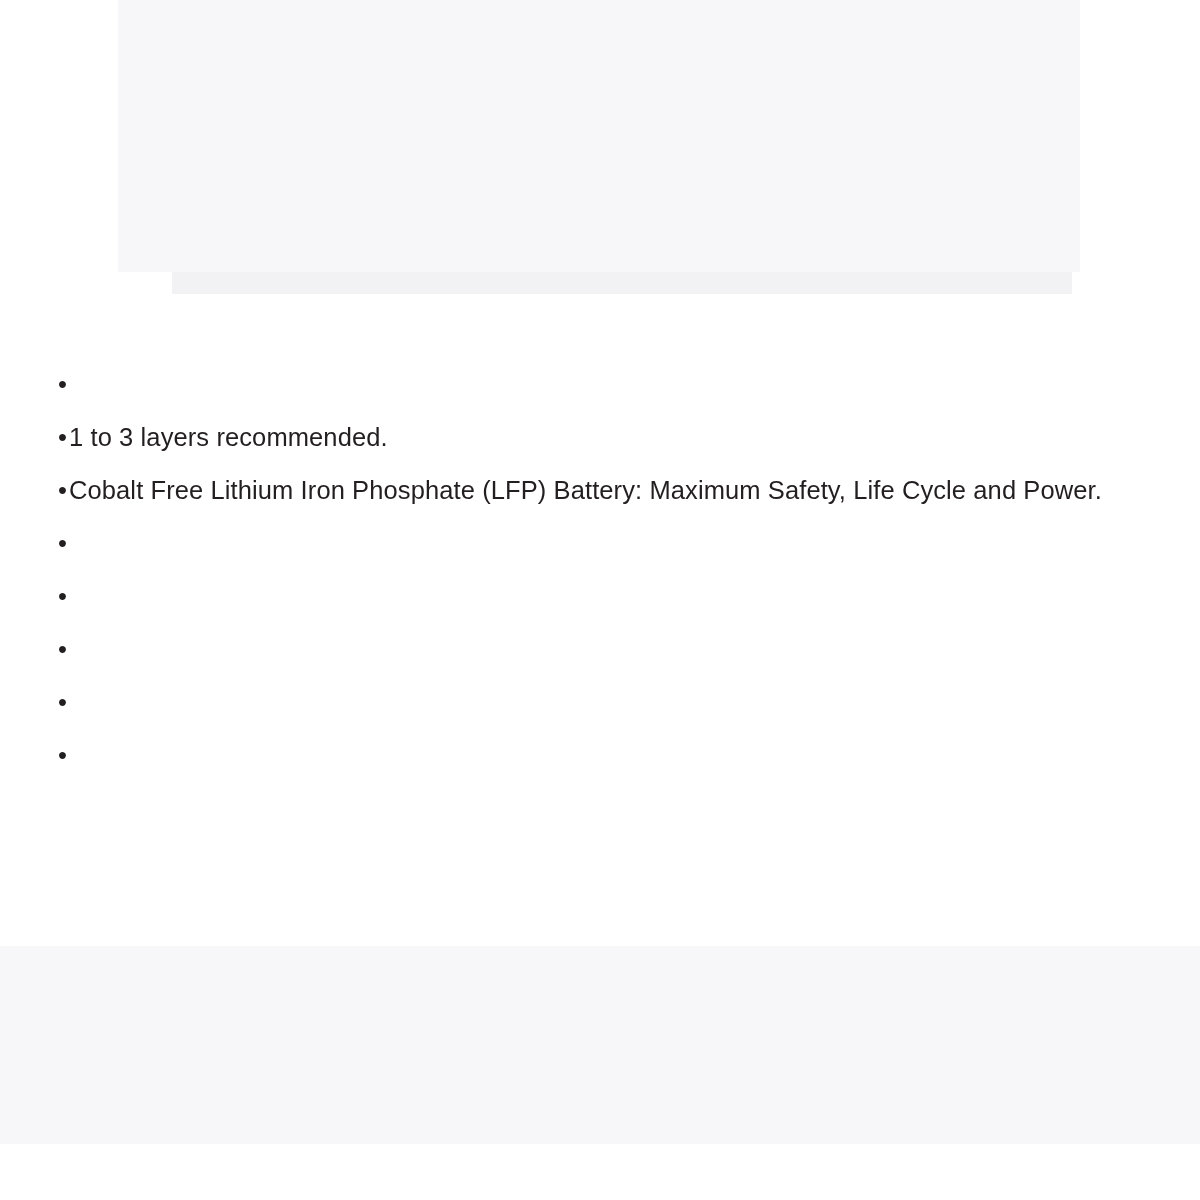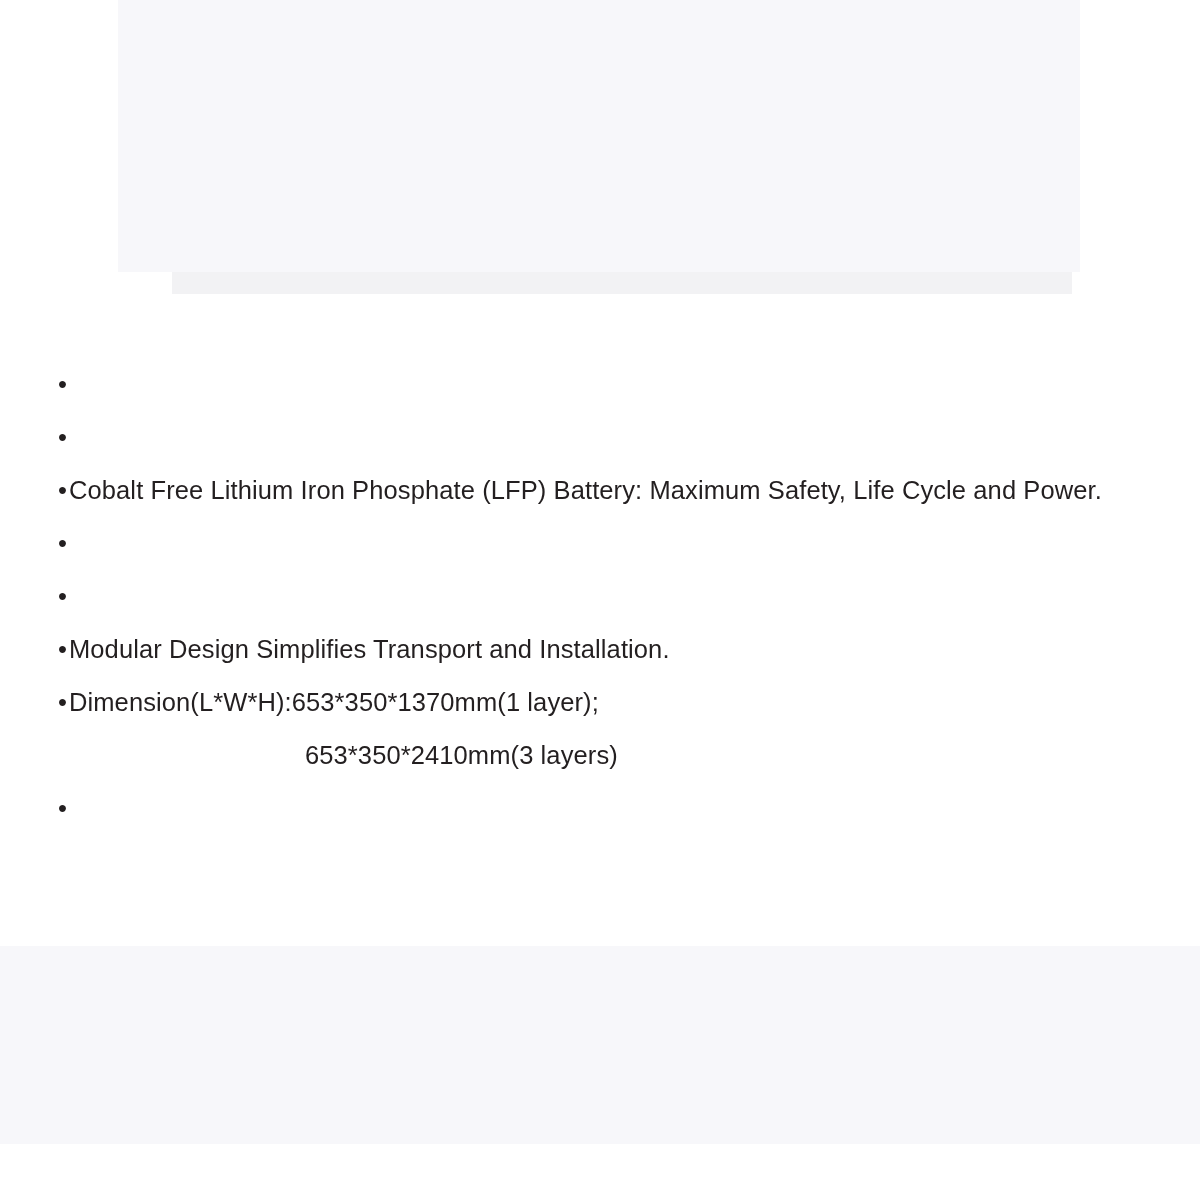--- a/index.html
+++ b/index.html
@@ -99,42 +99,37 @@
   <div class="panel-main"></div>
   <div class="panel-shadow"></div>
 </div>
 
 <div class="spec-list" id="spec-list">
     <div class="spec-line">
       <span class="bullet">•</span>
     </div>
     <div class="spec-line">
       <span class="bullet">•</span>
+      <span class="spec-text">1 to 3 layers recommended.</span>
     </div>
     <div class="spec-line">
       <span class="bullet">•</span>
       <span class="spec-text">Cobalt Free Lithium Iron Phosphate (LFP) Battery: Maximum Safety, Life Cycle and Power.</span>
     </div>
     <div class="spec-line">
       <span class="bullet">•</span>
     </div>
     <div class="spec-line">
       <span class="bullet">•</span>
     </div>
     <div class="spec-line">
       <span class="bullet">•</span>
-      <span class="spec-text">Modular Design Simplifies Transport and Installation.</span>
     </div>
     <div class="spec-line">
       <span class="bullet">•</span>
-      <span class="spec-text">Dimension(L*W*H):653*350*1370mm(1 layer);</span>
-    </div>
-    <div class="spec-line indented">
-      <span class="bullet"></span>
-      <span class="spec-text">653*350*2410mm(3 layers)</span>
     </div>
     <div class="spec-line">
       <span class="bullet">•</span>
     </div>
   </div>
 
 <div class="bottom-band">
   <div class="bottom-white-strip"></div>
 </div>
 

